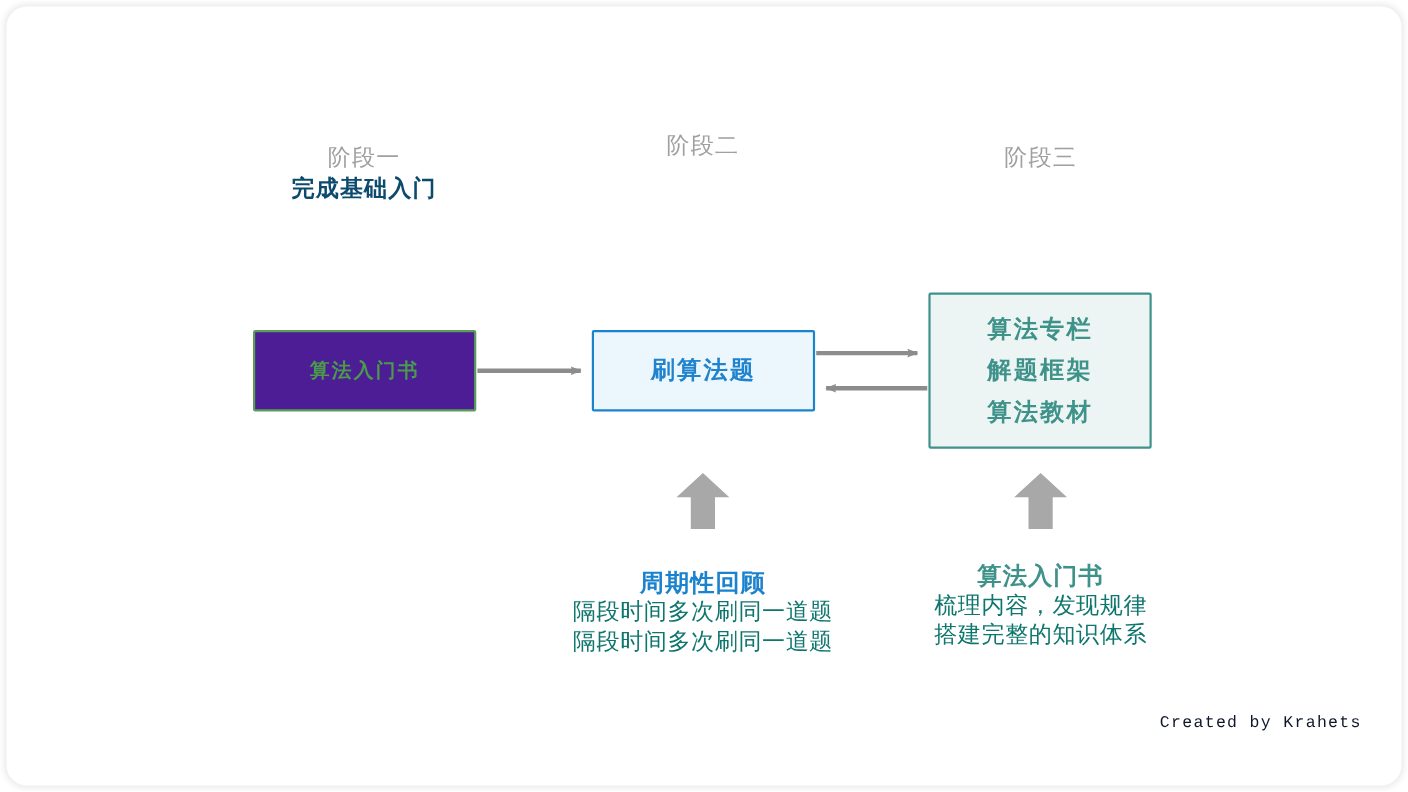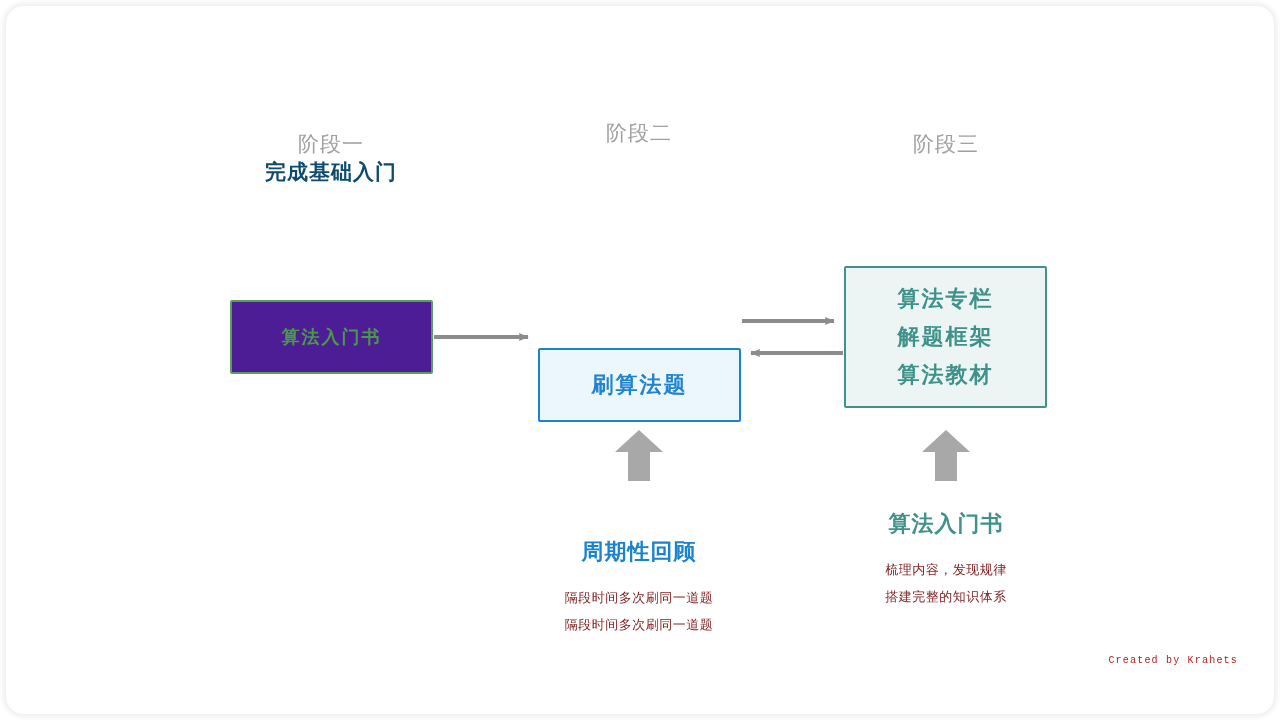--- a/index.html
+++ b/index.html
@@ -79,21 +79,20 @@
     font-size: 18px;
   }
 
   #node-practice {
     left: 538px; top: 300px;
     width: 203px; height: 74px;
     background: #ecf6fd;
     border-color: #1b82cd;
     color: #2083cd;
     font-size: 22px;
-    margin-top: 48px;
   }
 
   #node-resources {
     left: 844px; top: 266px;
     width: 203px; height: 142px;
     background: #ecf5f4;
     border-color: #3e928a;
     color: #3e9289;
     font-size: 22px;
     gap: 16px;
@@ -113,40 +112,39 @@
     width: 300px;
     text-align: center;
   }
   .note-title {
     font-size: 22px;
     font-weight: bold;
     letter-spacing: 1px;
     line-height: 26px;
   }
   .note-body {
-    margin-top: 19px;
-    font-size: 13px;
-    color: #7f1d1d;
+    font-size: 21px;
+    color: #0f766e;
     line-height: 27px;
     letter-spacing: 0.5px;
   }
-  #note-review { left: 489px; top: 539px; }
+  #note-review { left: 489px; top: 517px; }
   #note-review .note-title { color: #1b82cd; }
   #note-summary { left: 796px; top: 511px; }
   #note-summary .note-title { color: #3e9289; }
 
   
   #credit {
     position: absolute;
     right: 42px;
     bottom: 26px;
     font-family: "Liberation Mono", "DejaVu Sans Mono", monospace;
-    font-size: 10px;
+    font-size: 15px;
     letter-spacing: 1.2px;
-    color: #b91c1c;
+    color: #0f172a;
   }
 </style>
 </head>
 <body>
 
 <div id="canvas">
   <div class="card"></div>
 
   <div class="stage-col" id="stage-1">
     <div class="stage-kicker">阶段一</div>

